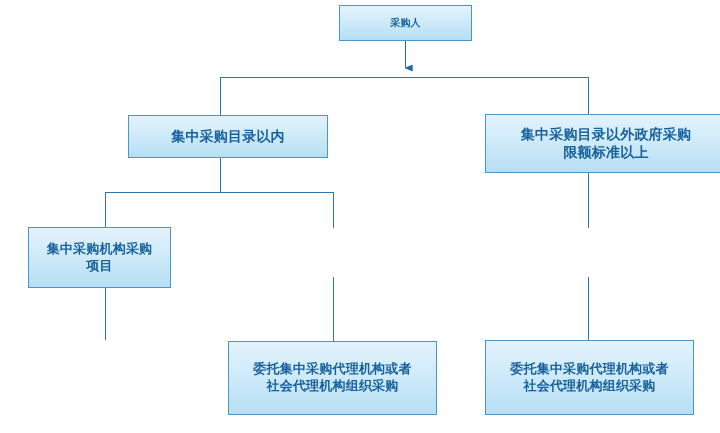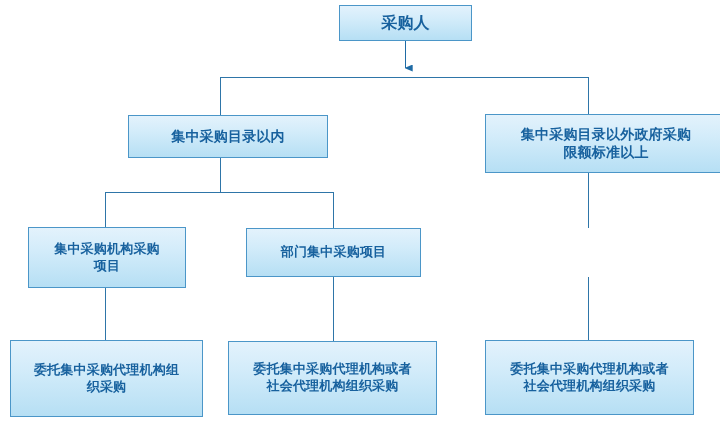--- a/index.html
+++ b/index.html
@@ -42,24 +42,24 @@
     letter-spacing: 0.2px;
     z-index: 2;
   }
   .node .label {
     display: block;
     padding: 0 6px;
     white-space: pre-line;
   }
 
   
-  #node-purchaser        { left: 339px; top: 5px;   width: 133px; height: 36px; font-size: 16px; }
+  #node-purchaser        { left: 339px; top: 5px;   width: 133px; height: 36px; font-size: 10px; }
   #node-within-catalog   { left: 128px; top: 115px; width: 200px; height: 43px; font-size: 14px; }
   #node-outside-catalog  { left: 485px; top: 114px; width: 242px; height: 59px; font-size: 14px; }
-  #node-central-org      { left: 28px;  top: 227px; width: 158px; height: 61px; font-size: 13px; }
+  #node-central-org      { left: 28px;  top: 227px; width: 143px; height: 61px; font-size: 13px; }
   #node-dept-central     { left: 246px; top: 228px; width: 175px; height: 49px; font-size: 13px; }
   #node-decentralized    { left: 513px; top: 228px; width: 153px; height: 49px; font-size: 13px; }
   #node-entrust-left     { left: 10px;  top: 340px; width: 193px; height: 77px; font-size: 13px; }
   #node-entrust-mid      { left: 228px; top: 341px; width: 209px; height: 74px; font-size: 13px; }
   #node-entrust-right    { left: 485px; top: 340px; width: 209px; height: 75px; font-size: 13px; }
 </style>
 </head>
 <body>
 
 <div id="canvas">
@@ -104,29 +104,22 @@
   <div class="node" id="node-outside-catalog">
     <span class="label">集中采购目录以外政府采购
 限额标准以上</span>
   </div>
 
   <div class="node" id="node-central-org">
     <span class="label">集中采购机构采购
 项目</span>
   </div>
 
-  <div class="node" id="node-dept-central">
-    <span class="label">部门集中采购项目</span>
-  </div>
 
 
-  <div class="node" id="node-entrust-left">
-    <span class="label">委托集中采购代理机构组
-织采购</span>
-  </div>
 
   <div class="node" id="node-entrust-mid">
     <span class="label">委托集中采购代理机构或者
 社会代理机构组织采购</span>
   </div>
 
   <div class="node" id="node-entrust-right">
     <span class="label">委托集中采购代理机构或者
 社会代理机构组织采购</span>
   </div>

